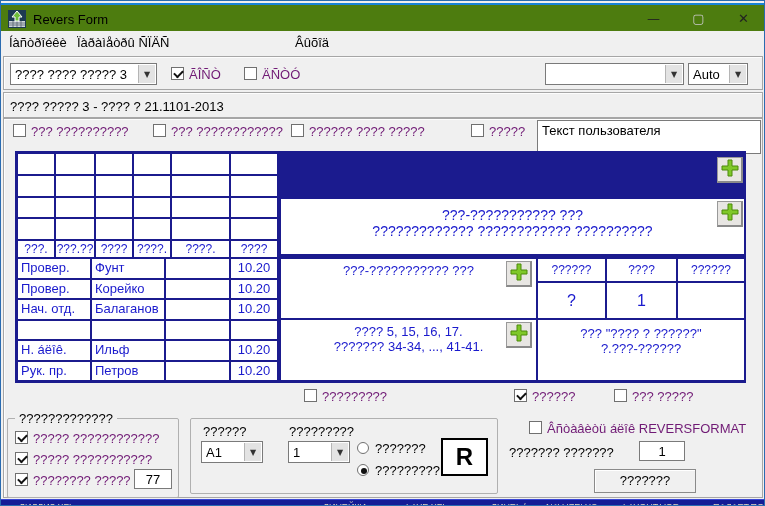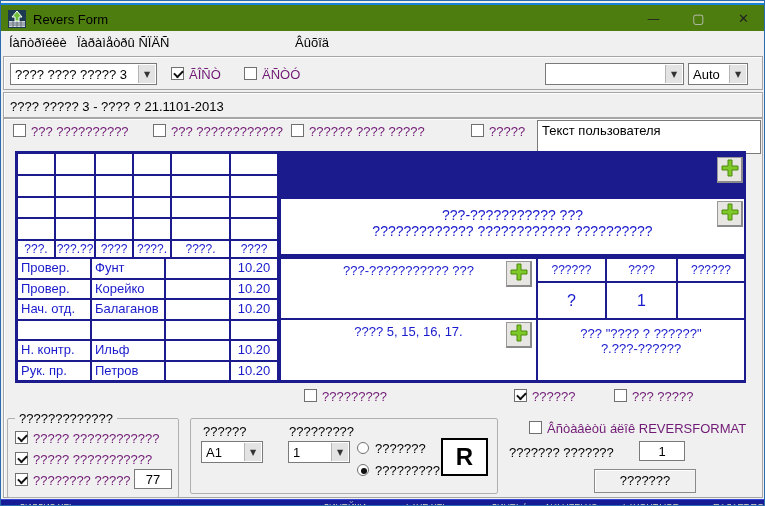--- a/index.html
+++ b/index.html
@@ -164,21 +164,21 @@
         <span></span>
         <span class="dt">10.20</span>
       <span>Нач. отд.</span>
         <span>Балаганов</span>
         <span></span>
         <span class="dt">10.20</span>
       <span></span>
         <span></span>
         <span></span>
         <span class="dt"></span>
-      <span>Н. контр.</span>
+      <span>Н. áëîê.</span>
         <span>Ильф</span>
         <span></span>
         <span class="dt">10.20</span>
       <span>Рук. пр.</span>
         <span>Петров</span>
         <span></span>
         <span class="dt">10.20</span>
     </div>
 
 
@@ -186,20 +186,21 @@
       <div>???-??????????? ???</div>
       <div>????????????? ???????????? ??????????</div>
     </div>
 
     <div class="cell bluec" style="left:266px;top:108px;width:255px;height:59px;font-size:13px;padding-top:4px;">
       <div>???-??????????? ???</div>
     </div>
 
     <div class="cell bluec" style="left:266px;top:169px;width:255px;height:60px;font-size:13px;padding-top:4px;">
       <div>???? 5, 15, 16, 17.</div>
+      <div>??????? 34-34, ..., 41-41.</div>
     </div>
 
     <div class="cell bluec" style="left:523px;top:108px;width:67px;height:22px;font-size:12px;line-height:22px;">??????</div>
     <div class="cell bluec" style="left:592px;top:108px;width:69px;height:22px;font-size:12px;line-height:22px;">????</div>
     <div class="cell bluec" style="left:663px;top:108px;width:66px;height:22px;font-size:12px;line-height:22px;">??????</div>
 
     <div class="cell bluec" style="left:523px;top:132px;width:67px;height:35px;font-size:16px;line-height:35px;">?</div>
     <div class="cell bluec" style="left:592px;top:132px;width:69px;height:35px;font-size:16px;line-height:35px;">1</div>
     <div class="cell bluec" style="left:663px;top:132px;width:66px;height:35px;"></div>
 

